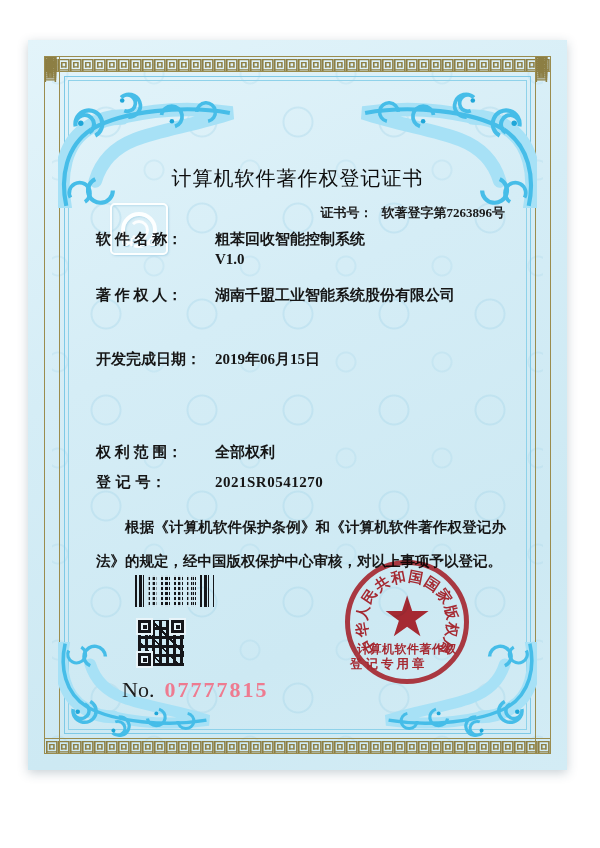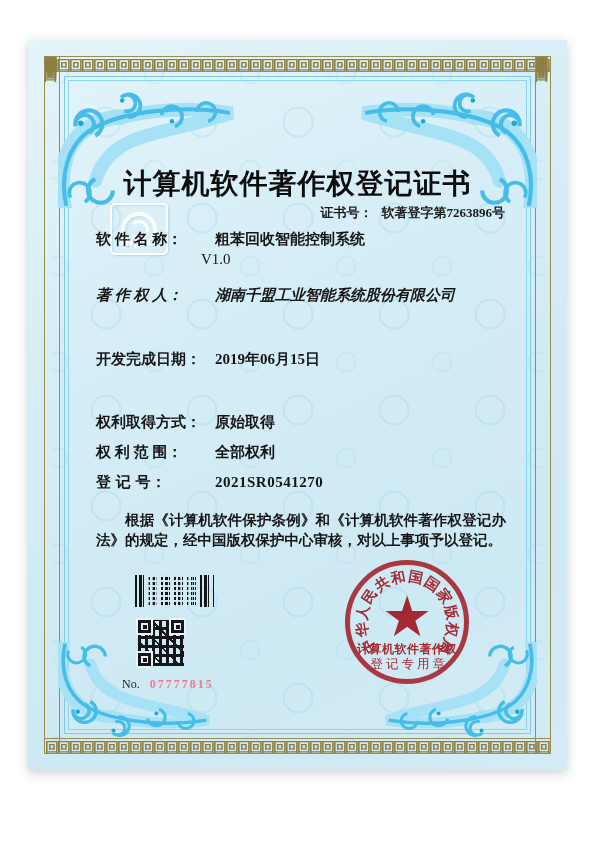--- a/index.html
+++ b/index.html
@@ -48,32 +48,32 @@
     box-shadow: inset 1px 1px 2px rgba(140,195,220,.5); }
   .cpcc .ring::after { content:""; position:absolute; inset:4px; border:3px solid rgba(255,255,255,.9);
     border-radius:50%; border-left-color:transparent; }
   .cpcc .tag { position:absolute; bottom:5px; width:100%; text-align:center;
     font-family:"Liberation Sans", sans-serif; font-size:11px; font-weight:bold;
     letter-spacing:1px; color:rgba(255,255,255,.97); text-shadow:1px 1px 1px rgba(140,195,220,.6); }
 
   .authority { position:absolute; top:88px; left:0; right:0; text-align:center;
     font-size:24px; font-weight:bold; letter-spacing:2px; color:#121212; }
   .cert-title { position:absolute; top:125px; left:0; right:0; text-align:center;
-    font-size:28px; font-weight:bold; letter-spacing:1px; color:#0d0d0d; }
+    font-size:20px; font-weight:normal; letter-spacing:1px; color:#0d0d0d; }
   .cert-no { position:absolute; top:164px; right:62px; font-size:13px; font-weight:bold; color:#1a1a1a;text-align:center; }
   .cert-no .cn-label { margin-right:9px; }
 
   .row { position:absolute; left:68px; white-space:nowrap; font-size:15px; font-weight:bold; color:#161616; }
   .row .lbl { display:inline-block; width:119px; }
-  .r0 { top:190px; } .r0v { position:absolute; left:173px; top:211px; font-size:15px; font-weight:normal; color:#161616;}
-  .r1 { top:246px;font-style:italic; } .r2 { top:310px; } .r3 { top:341px; }
+  .r0 { top:190px; } .r0v { position:absolute; left:187px; top:211px; font-size:15px; font-weight:bold; color:#161616;}
+  .r1 { top:246px; } .r2 { top:310px; } .r3 { top:341px; }
   .r4 { top:373px; } .r5 { top:403px; } .r6 { top:433px; letter-spacing:.5px; }
 
   .statement { position:absolute; left:68px; top:470px; width:410px;
-    font-size:14.5px; font-weight:bold; line-height:20px; color:#161616;
+    font-size:14.5px; font-weight:bold; line-height:34px; color:#161616;
     text-indent:2em; text-align:justify; }
 
   
   .barcode { position:absolute; left:107px; top:535px; width:79px; height:32px;
     background: repeating-linear-gradient(90deg,
       #15161a 0 2px, rgba(0,0,0,0) 2px 4px, #15161a 4px 7px, rgba(0,0,0,0) 7px 8px,
       #15161a 8px 9px, rgba(0,0,0,0) 9px 13px); }
   .barcode::after { content:""; position:absolute; left:13px; right:15px; top:0; bottom:0;
     background:
       repeating-linear-gradient(0deg, rgba(213,236,245,.95) 0 2px, rgba(0,0,0,0) 2px 5px),
@@ -83,36 +83,36 @@
   .qr { position:absolute; left:110px; top:580px; width:46px; height:46px;
     background:
       repeating-linear-gradient(90deg, #15161a 0 3px, rgba(0,0,0,0) 3px 7px),
       repeating-linear-gradient(0deg,  #15161a 0 3px, rgba(0,0,0,0) 3px 9px),
       repeating-linear-gradient(45deg, rgba(0,0,0,0) 0 5px, #15161a 5px 7px, rgba(0,0,0,0) 7px 12px); }
   .qr .f { position:absolute; width:13px; height:13px; border:3px solid #15161a;
     background:#e8f4f9; box-shadow:0 0 0 2px #e8f4f9; }
   .qr .f::after { content:""; position:absolute; inset:1.5px; background:#15161a; }
   .f-tl { left:0; top:0; } .f-tr { right:0; top:0; } .f-bl { left:0; bottom:0; }
 
-  .serial { position:absolute; left:94px; top:637px; font-size:12px; color:#1c1c1c; }
+  .serial { position:absolute; left:94px; top:637px; font-size:22px; color:#1c1c1c; }
   .serial .num { color:#ee7b90; margin-left:10px; letter-spacing:2px; font-weight:bold; }
 
   
   .seal { position:absolute; left:317px; top:520px; width:124px; height:124px;
     border:5px solid rgba(205,45,52,.92); border-radius:50%;
     mix-blend-mode:multiply; }
   .seal-ring span { position:absolute; left:50%; top:50%; font-size:14.5px; font-weight:bold;
     color:#cd2d34; }
   .seal-star { position:absolute; left:50%; top:47%; transform:translate(-50%,-54%);
     font-size:56px; line-height:56px; color:#cd2d34;
     font-family:"DejaVu Sans", sans-serif; }
   .seal-l1 { position:absolute; top:76px; left:0; right:0; text-align:center;
     font-size:12px; font-weight:bold; color:#cd2d34; letter-spacing:.5px; }
-  .seal-l2 { position:absolute; top:91px; left:0; right:16px; text-align:right;
-    font-size:12.5px; font-weight:normal; color:#cd2d34; letter-spacing:3px; }
+  .seal-l2 { position:absolute; top:91px; left:0; right:4px; text-align:left;
+    font-size:12.5px; font-weight:bold; color:#cd2d34; letter-spacing:3px; }
 
   .issue-date { position:absolute; left:295px; top:636px; width:170px; text-align:center;
     font-size:16.5px; font-weight:bold; letter-spacing:1px; color:#101010; z-index:6; }
 </style>
 </head>
 <body>
 
 <svg width="0" height="0" style="position:absolute">
   <symbol id="flourish" viewBox="0 0 170 120" preserveAspectRatio="none">
     <path d="M6,120 C0,88 6,56 30,42 C38,36 50,32 62,32" fill="none" stroke="#a7e1f6" stroke-width="15" stroke-linecap="round"></path>
@@ -167,23 +167,20 @@
   <div class="row r0">
     <span class="lbl">软  件  名  称：</span><span>粗苯回收智能控制系统</span>
   </div>
   <div class="r0v">V1.0</div>
 
   <div class="row r1">
     <span class="lbl">著  作  权  人：</span><span>湖南千盟工业智能系统股份有限公司</span>
   </div>
   <div class="row r2">
     <span class="lbl">开发完成日期：</span><span>2019年06月15日</span>
-  </div>
-  <div class="row r4">
-    <span class="lbl">权利取得方式：</span><span>原始取得</span>
   </div>
   <div class="row r5">
     <span class="lbl">权  利  范  围：</span><span>全部权利</span>
   </div>
   <div class="row r6">
     <span class="lbl">登   记   号：</span><span>2021SR0541270</span>
   </div>
 
   <p class="statement">根据《计算机软件保护条例》和《计算机软件著作权登记办法》的规定，经中国版权保护中心审核，对以上事项予以登记。</p>
 

